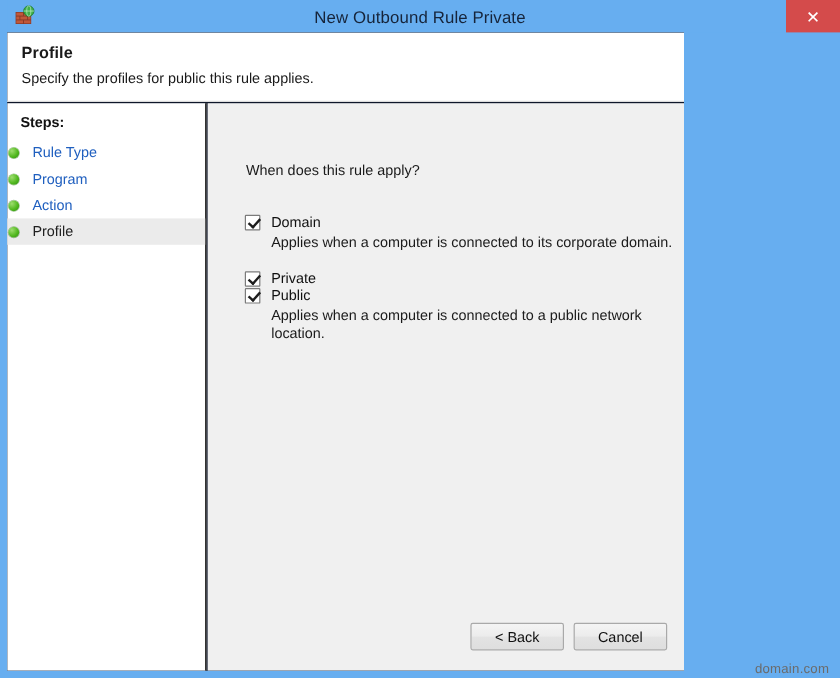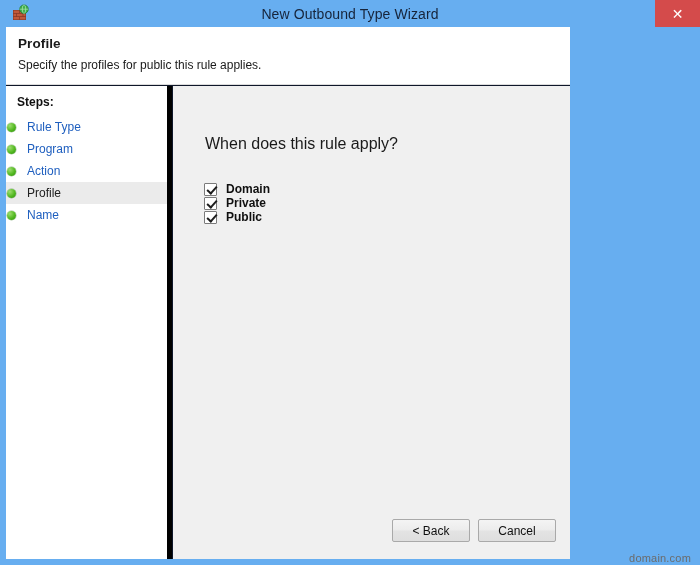--- a/index.html
+++ b/index.html
@@ -99,21 +99,21 @@
   }
 
   
   .sidebar {
     position: absolute;
     left: 0;
     top: 59px;
     width: 166px;
     bottom: 0;
     background: #ffffff;
-    border-right: 5px solid #000000;
+    border-right: 1px solid #000000;
     box-sizing: border-box;
     padding-top: 6px;
   }
   .steps-label {
     font-size: 12px;
     font-weight: bold;
     color: #111111;
     padding: 3px 0 3px 11px;
   }
   .step-list { margin-top: 4px; }
@@ -148,21 +148,21 @@
   
   .main {
     position: absolute;
     left: 167px;
     top: 59px;
     right: 0;
     bottom: 0;
     background: #f0f0f0;
   }
   .question {
-    font-size: 16px;
+    font-size: 12px;
     color: #1a1a1a;
     padding: 49px 0 0 32px;
   }
   .options {
     padding: 29px 0 0 31px;
   }
   .option-row {
     display: flex;
     align-items: center;
     cursor: pointer;
@@ -185,21 +185,21 @@
     left: 3.5px;
     top: 0.5px;
     width: 4px;
     height: 8px;
     border: solid #1d1d1d;
     border-width: 0 2px 2px 0;
     transform: rotate(42deg);
   }
   .option-label {
     font-size: 12px;
-    font-weight: bold;
+    font-weight: normal;
     color: #101010;
   }
   .option-desc {
     font-size: 12px;
     color: #1a1a1a;
     margin: 4px 0 15px 22px;
     max-width: 392px;
     line-height: 15px;
   }
 
@@ -259,21 +259,21 @@
           <rect x="11.4" y="9.8" width="2" height="2.4"></rect>
           <rect x="1.6" y="13" width="5.6" height="2.4"></rect>
           <rect x="8" y="13" width="5.4" height="2.4"></rect>
         </g>
         <circle cx="12" cy="5.2" r="4.3" fill="#3fae4a"></circle>
         <circle cx="12" cy="5.2" r="4.3" fill="none" stroke="#1f7d2b" stroke-width="0.7"></circle>
         <ellipse cx="12" cy="5.2" rx="1.7" ry="4.3" fill="none" stroke="#bdf0c4" stroke-width="0.6"></ellipse>
         <path d="M7.7 5.2h8.6" stroke="#bdf0c4" stroke-width="0.6" fill="none"></path>
       </svg>
     </span>
-    <span class="title-text">New Outbound Type Wizard</span>
+    <span class="title-text">New Outbound Rule Private</span>
     <div class="close-button">✕</div>
   </div>
 
   <div class="client">
 
     <div class="page-header">
       <div class="page-title">Profile</div>
       <div class="page-subtitle">Specify the profiles for public this rule applies.</div>
     </div>
 
@@ -294,48 +294,46 @@
         <div class="step-item">
           <span class="step-bullet"></span>
           <span class="step-label">Action</span>
         </div>
 
         <div class="step-item current">
           <span class="step-bullet"></span>
           <span class="step-label">Profile</span>
         </div>
 
-        <div class="step-item">
-          <span class="step-bullet"></span>
-          <span class="step-label">Name</span>
-        </div>
 
       </div>
     </div>
 
     <div class="main">
 
       <div class="question">When does this rule apply?</div>
 
       <div class="options">
 
         <div class="option-row">
           <span class="checkbox checked"></span>
           <span class="option-label">Domain</span>
         </div>
+        <div class="option-desc">Applies when a computer is connected to its corporate domain.</div>
 
         <div class="option-row">
           <span class="checkbox checked"></span>
           <span class="option-label">Private</span>
         </div>
 
         <div class="option-row">
           <span class="checkbox checked"></span>
           <span class="option-label">Public</span>
         </div>
+        <div class="option-desc">Applies when a computer is connected to a public network location.</div>
 
       </div>
 
       <div class="buttonbar">
         <div class="btn">&lt; Back</div>
         <div class="btn">Cancel</div>
       </div>
 
     </div>
   </div>

